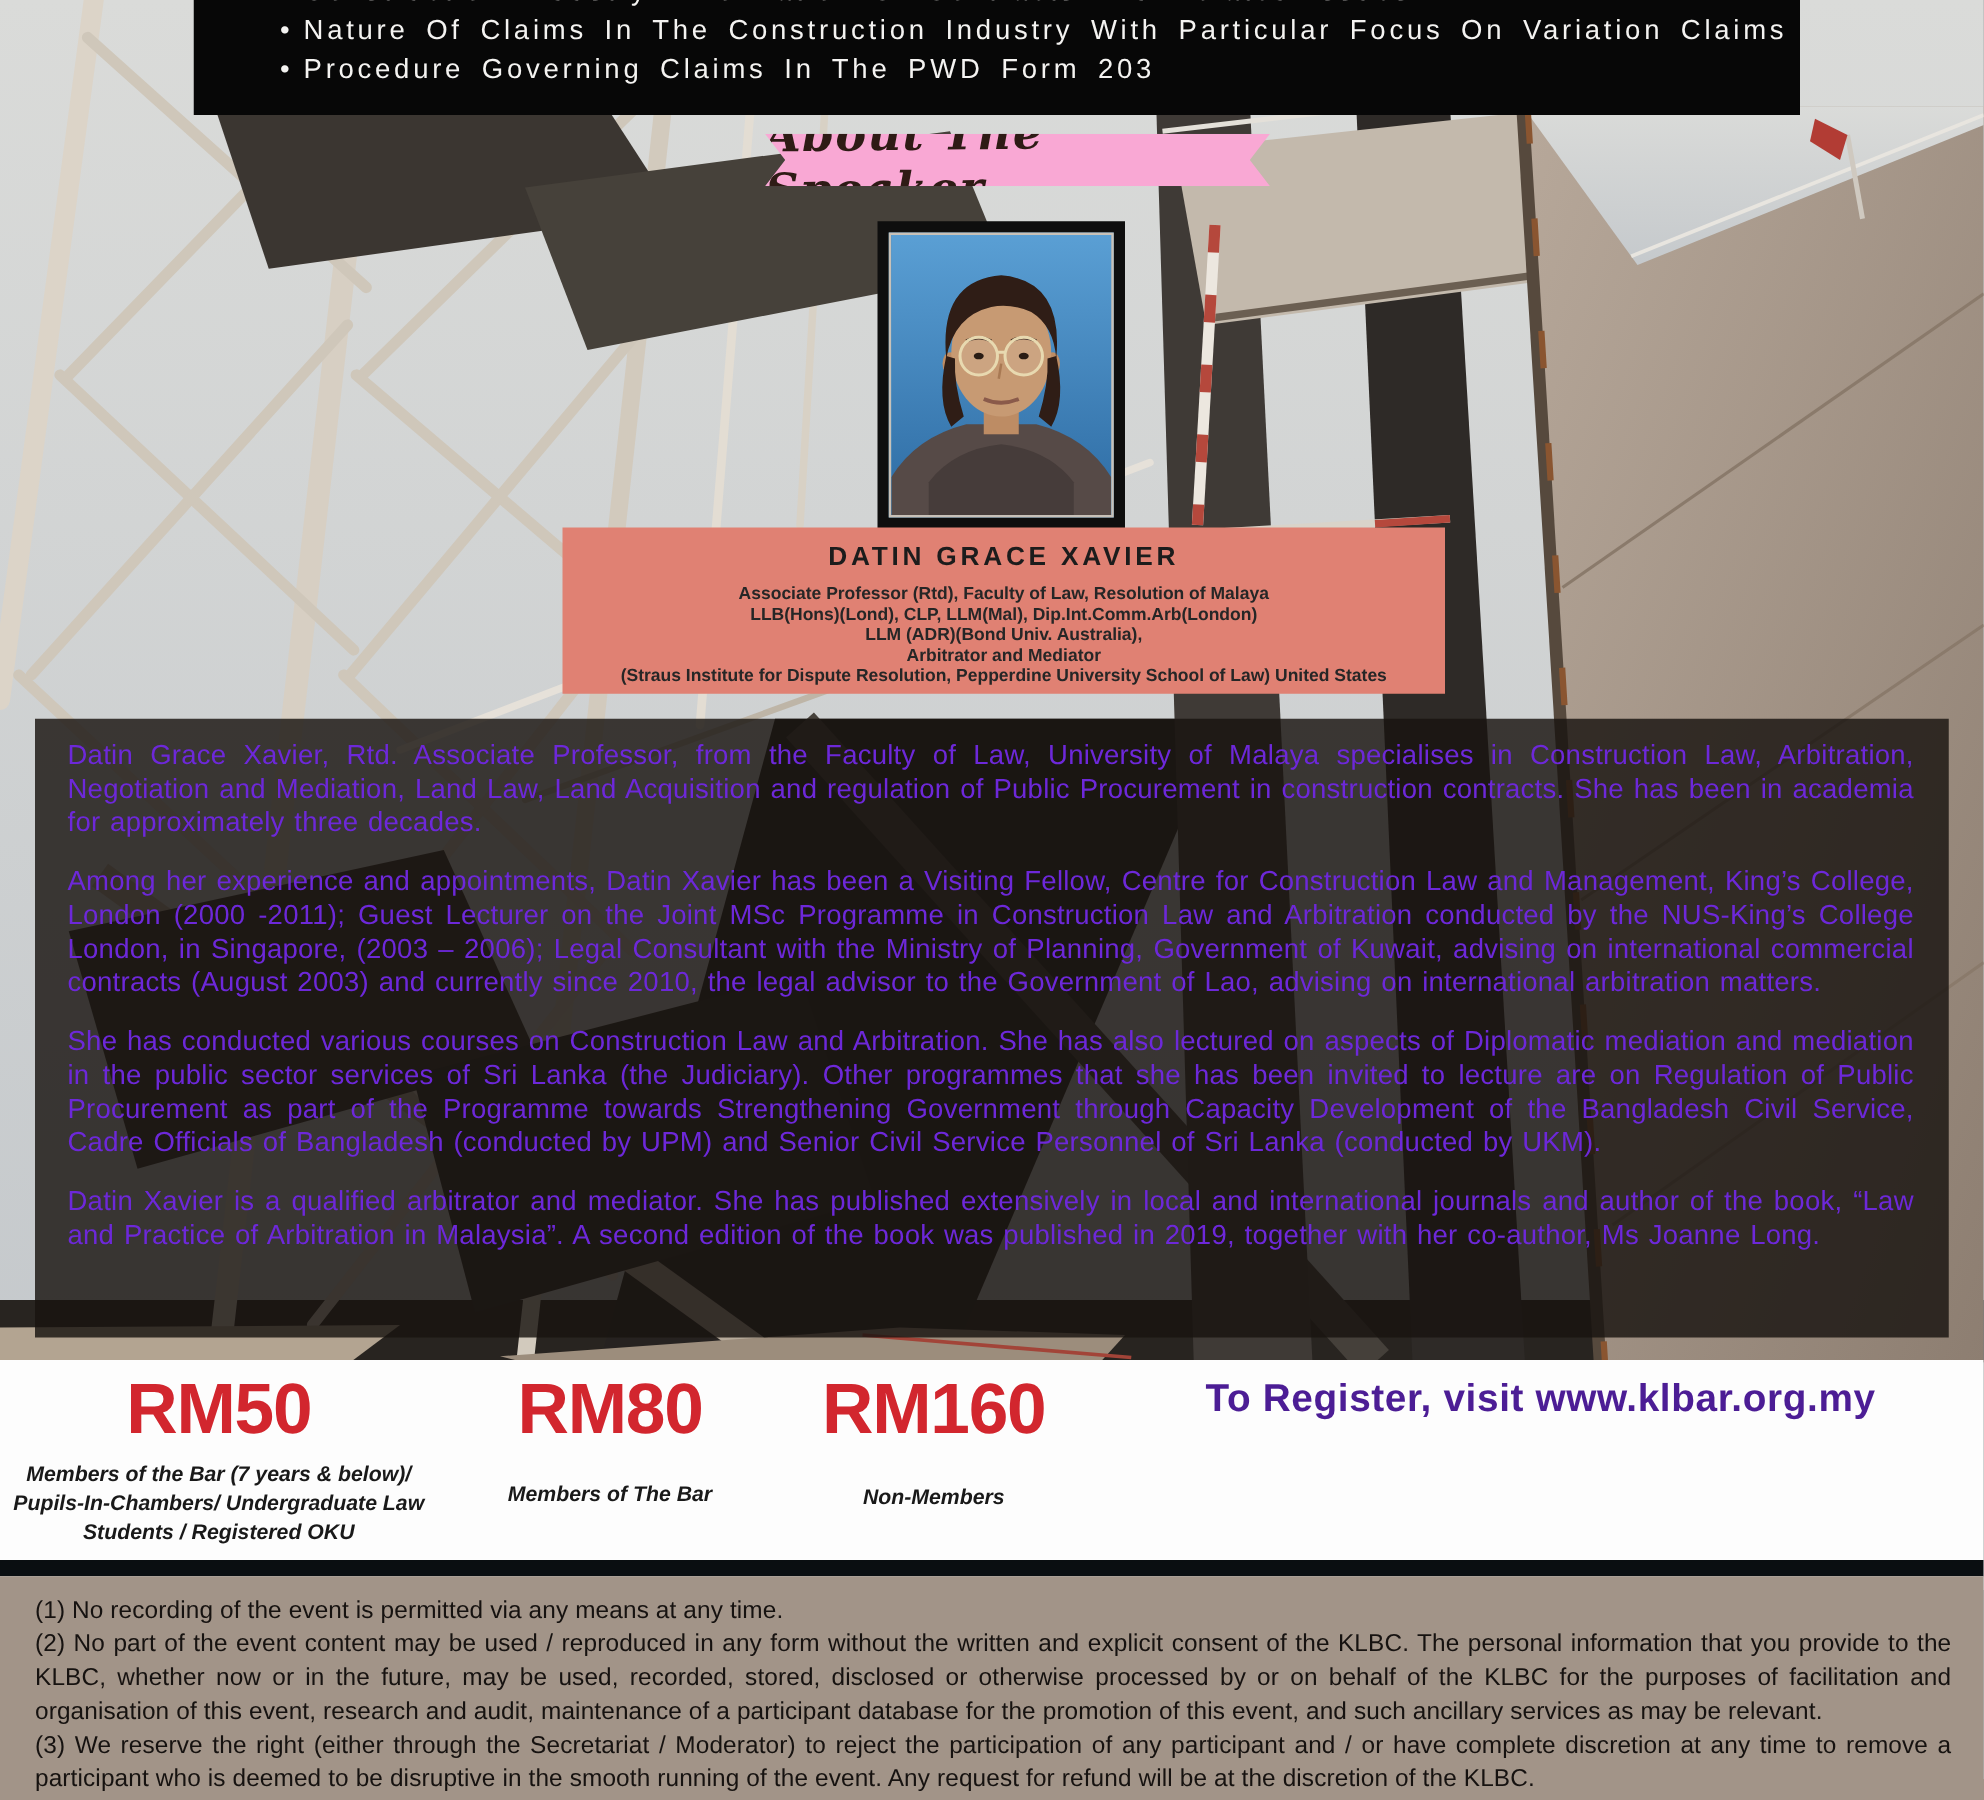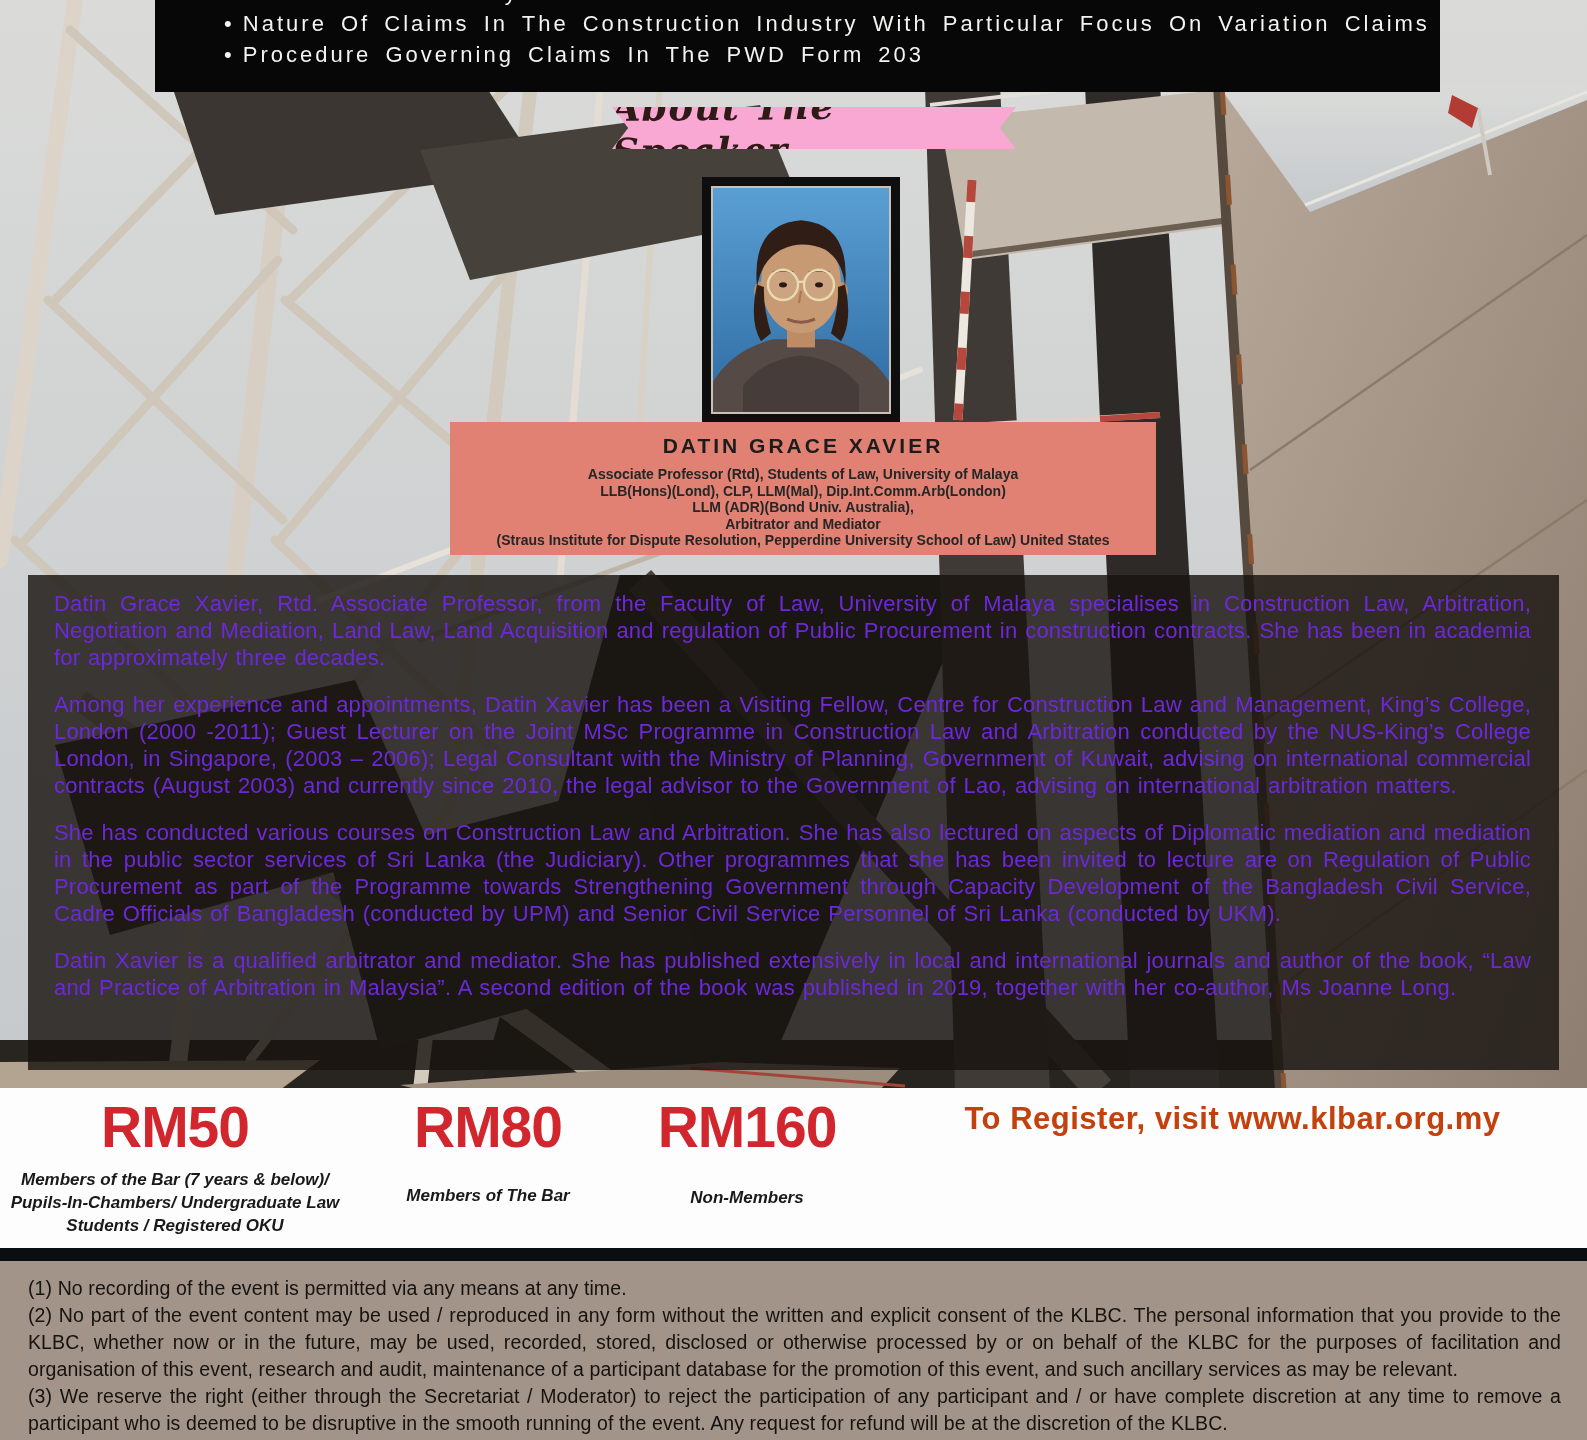--- a/index.html
+++ b/index.html
@@ -70,21 +70,21 @@
   .pricing{position:absolute;left:0;top:1088px;width:1587px;height:184px;background:#fdfdfd;}
   .tier{position:absolute;text-align:center;}
   .tier-0{left:8px;top:10px;width:334px;}
   .tier-1{left:342px;top:10px;width:292px;text-align:center;}
   .tier-2{left:634px;top:10px;width:226px;}
   .price{font-size:57px;line-height:58px;font-weight:bold;color:#d2262e;letter-spacing:-1px;}
   .audience{font-size:17px;font-weight:bold;font-style:italic;line-height:23px;color:#191919;margin-top:12px;}
   .tier-1 .audience{margin-top:28px;}
   .tier-2 .audience{margin-top:30px;}
   .register{position:absolute;left:905px;top:14px;width:655px;text-align:center;}
-  .reg-headline{font-size:31px;font-weight:bold;color:#c2410c;letter-spacing:0.5px;line-height:34px;}
+  .reg-headline{font-size:31px;font-weight:bold;color:#4c1d95;letter-spacing:0.5px;line-height:34px;}
   .reg-details{margin:8px auto 0 auto;width:640px;font-size:20px;font-weight:bold;line-height:25px;color:#0d0d0d;}
 
   
   .divider{position:absolute;left:0;top:1248px;width:1587px;height:13px;background:#0a0e11;}
   .terms{
     position:absolute;left:0;top:1261px;width:1587px;height:179px;background:#a29488;
     box-sizing:border-box;padding:14px 26px 16px 28px;
   }
   .terms p{
     margin:0;color:#161210;font-size:19.5px;line-height:27px;
@@ -215,21 +215,21 @@
         <ellipse cx="70" cy="96" rx="4" ry="2.6" fill="#2a1c14"></ellipse>
         <ellipse cx="106" cy="96" rx="4" ry="2.6" fill="#2a1c14"></ellipse>
         <line x1="88" y1="102" x2="86" y2="114" stroke="#a87953" stroke-width="2"></line>
         <path d="M74,130 Q88,136 102,130" fill="none" stroke="#8a5a4a" stroke-width="3"></path>
       </svg>
     </div>
   </div>
 
   <div class="speaker-panel">
     <div class="speaker-name">DATIN GRACE XAVIER</div>
-    <div class="cred-line">Associate Professor (Rtd), Students of Law, University of Malaya</div>
+    <div class="cred-line">Associate Professor (Rtd), Faculty of Law, Resolution of Malaya</div>
     <div class="cred-line">LLB(Hons)(Lond), CLP, LLM(Mal), Dip.Int.Comm.Arb(London)</div>
     <div class="cred-line">LLM (ADR)(Bond Univ. Australia),</div>
     <div class="cred-line">Arbitrator and Mediator</div>
     <div class="cred-line">(Straus Institute for Dispute Resolution, Pepperdine University School of Law) United States</div>
   </div>
 
   <div class="bio-overlay">
     <p>Datin Grace Xavier, Rtd. Associate Professor, from the Faculty of Law, University of Malaya specialises in Construction Law, Arbitration, Negotiation and Mediation, Land Law, Land Acquisition and regulation of Public Procurement in construction contracts. She has been in academia for approximately three decades.</p>
     <p>Among her experience and appointments, Datin Xavier has been a Visiting Fellow, Centre for Construction Law and Management, King’s College, London (2000 -2011); Guest Lecturer on the Joint MSc Programme in Construction Law and Arbitration conducted by the NUS-King’s College London, in Singapore, (2003 – 2006);  Legal Consultant with the Ministry of Planning, Government of Kuwait, advising on international commercial contracts (August 2003) and currently since 2010, the legal advisor to the Government of Lao, advising on international arbitration matters.</p>
     <p>She has conducted various courses on Construction Law and Arbitration.  She has also lectured on aspects of Diplomatic mediation and mediation in the public sector services of Sri Lanka (the Judiciary).  Other programmes that she has been invited to lecture are on Regulation of Public Procurement as part of the Programme towards Strengthening Government through Capacity Development of the Bangladesh Civil Service, Cadre Officials of Bangladesh (conducted by UPM) and Senior Civil Service Personnel of Sri Lanka (conducted by UKM).</p>

